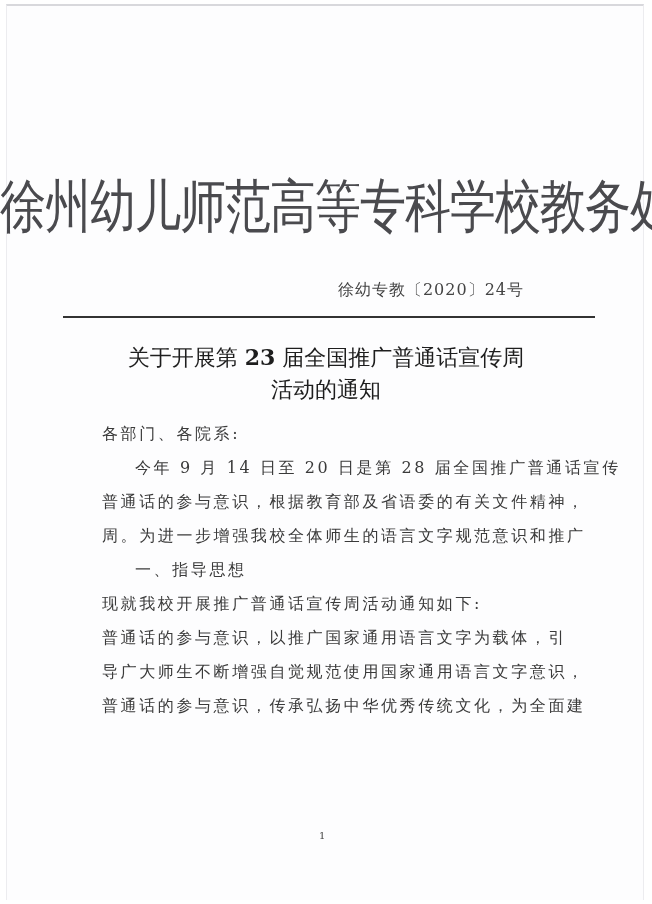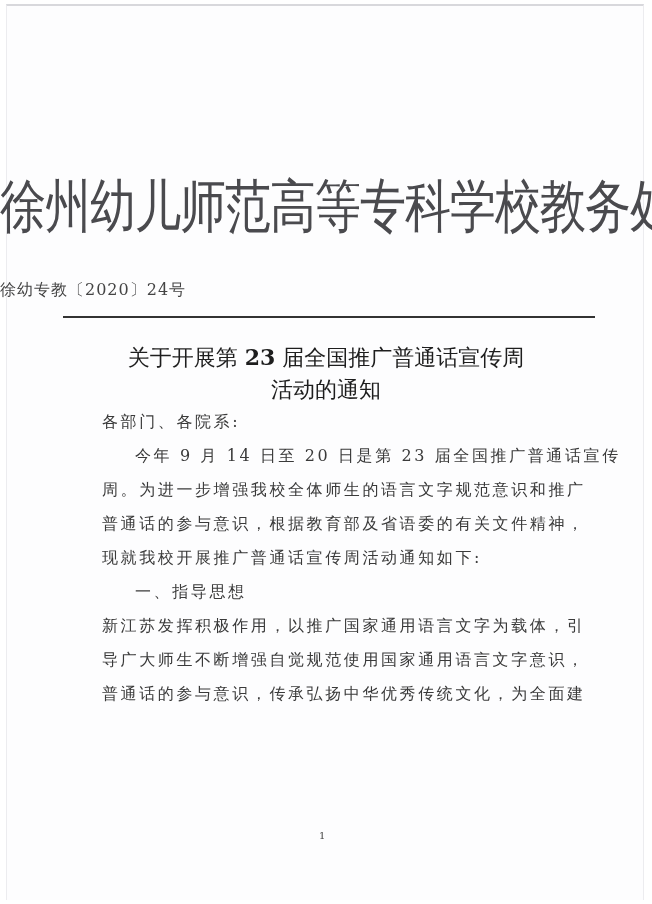--- a/index.html
+++ b/index.html
@@ -8,35 +8,35 @@
       position: absolute; left: 6px; top: 4px; width: 638px; height: 896px;
       background: #fdfdfe; border-top: 2px solid #d8d8dc; border-left: 1px solid #ececef; border-right: 1px solid #ececef;
       box-sizing: border-box;
     }
     .header-title {
       position: absolute; left: 0; width: 652px; top: 168px; text-align: center;
       font-family: "DejaVu Serif", serif; font-size: 46px; color: #4a4a4e;
       letter-spacing: -1px; transform: scaleY(1.25); transform-origin: top center; white-space: nowrap;
     }
     .doc-number {
-      position: absolute; left: 0; width: 524px; top: 280px; text-align: left;
+      position: absolute; left: 0; width: 524px; top: 280px; text-align: right;
       font-family: "DejaVu Serif", serif; font-size: 16px; color: #444;
       letter-spacing: 1px;
     }
     .rule {
       position: absolute; left: 63px; top: 316px; width: 532px; height: 2px; background: #333;
     }
     .notice-title {
       position: absolute; left: 0; width: 652px; top: 341px; text-align: center;
       font-family: "DejaVu Serif", serif; font-size: 22px; color: #1e1e1e; font-weight: normal; line-height: 32px;
     }
     .notice-title b { font-weight: bold; }
     .body-text {
       position: absolute; left: 102px; width: 440px; font-family: "DejaVu Serif", serif; font-size: 16px; color: #3a3a3a;
-      line-height: 34px; letter-spacing: 2.6px;
+      line-height: 34px; letter-spacing: 2.6px; margin-top: 12px;
     }
     .line { white-space: nowrap; height: 34px; }
     .indent { padding-left: 33px; }
     .page-number {
       position: absolute; left: 319px; top: 830px; font-family: "DejaVu Serif", serif; font-size: 10px; color: #444;
     }
     .scan-mark {
       position: absolute; left: 367px; top: 839px; font-family: "DejaVu Sans", sans-serif; font-size: 7px; color: #bbb;
     }
   </style>
@@ -50,24 +50,24 @@
 <div class="doc-number">徐幼专教〔2020〕24号</div>
 <div class="rule"></div>
 
 <div class="notice-title">
   <div><span>关于开展第 </span><b>23</b><span> 届全国推广普通话宣传周</span></div>
   <div>活动的通知</div>
 </div>
 
 <div class="body-text" style="top:405px;">
   <div class="line">各部门、各院系:</div>
-  <div class="line indent">今年 9 月 14 日至 20 日是第 23 届全国推广普通话宣传</div>
+  <div class="line indent">今年 9 月 14 日至 20 日是第 28 届全国推广普通话宣传</div>
+  <div class="line">普通话的参与意识，根据教育部及省语委的有关文件精神，</div>
   <div class="line">周。为进一步增强我校全体师生的语言文字规范意识和推广</div>
-  <div class="line">普通话的参与意识，根据教育部及省语委的有关文件精神，</div>
+  <div class="line indent">一、指导思想</div>
   <div class="line">现就我校开展推广普通话宣传周活动通知如下:</div>
-  <div class="line indent">一、指导思想</div>
-  <div class="line">新江苏发挥积极作用，以推广国家通用语言文字为载体，引</div>
+  <div class="line">普通话的参与意识，以推广国家通用语言文字为载体，引</div>
   <div class="line">导广大师生不断增强自觉规范使用国家通用语言文字意识，</div>
   <div class="line">普通话的参与意识，传承弘扬中华优秀传统文化，为全面建</div>
 </div>
 
 <div class="page-number">1</div>
 <div class="scan-mark"></div>
 
 </body></html>

